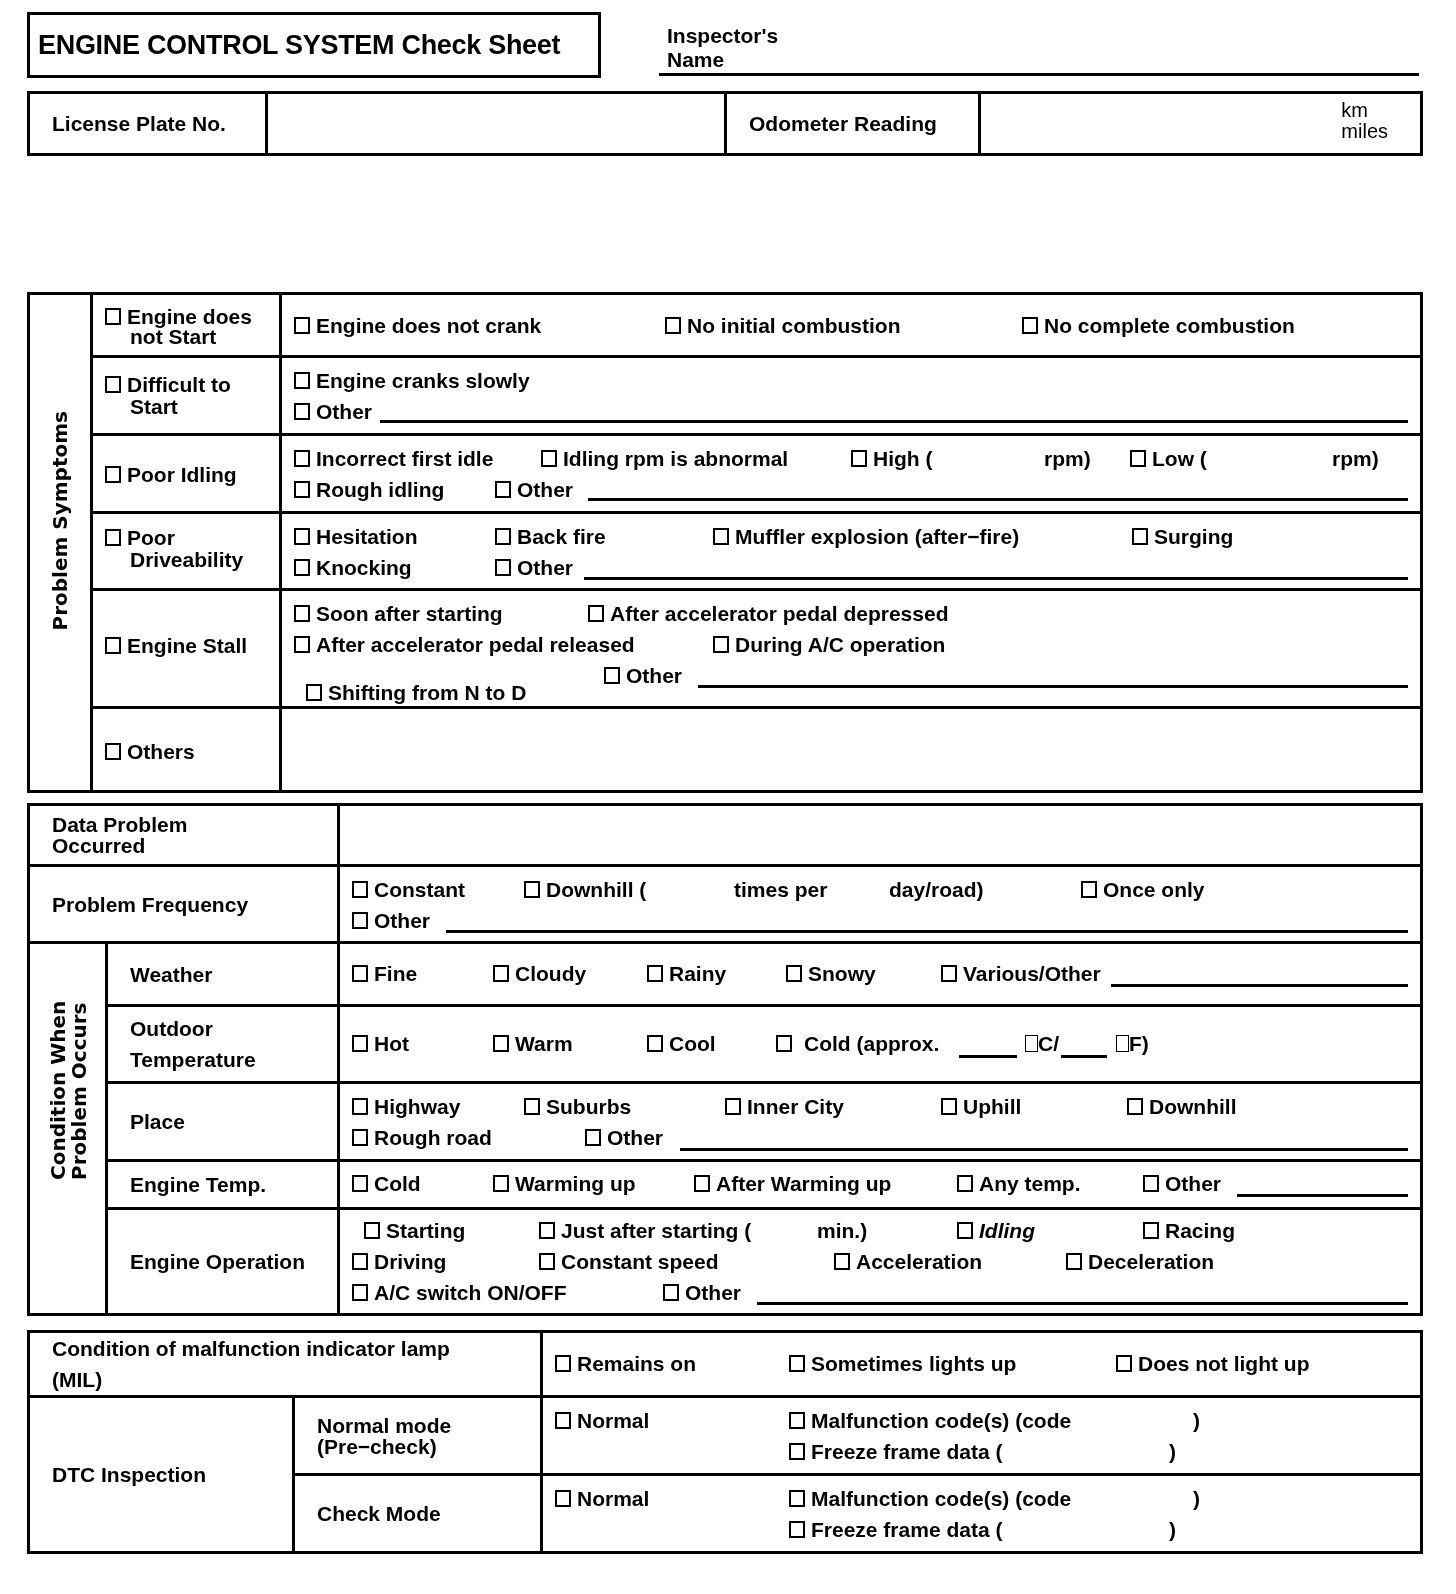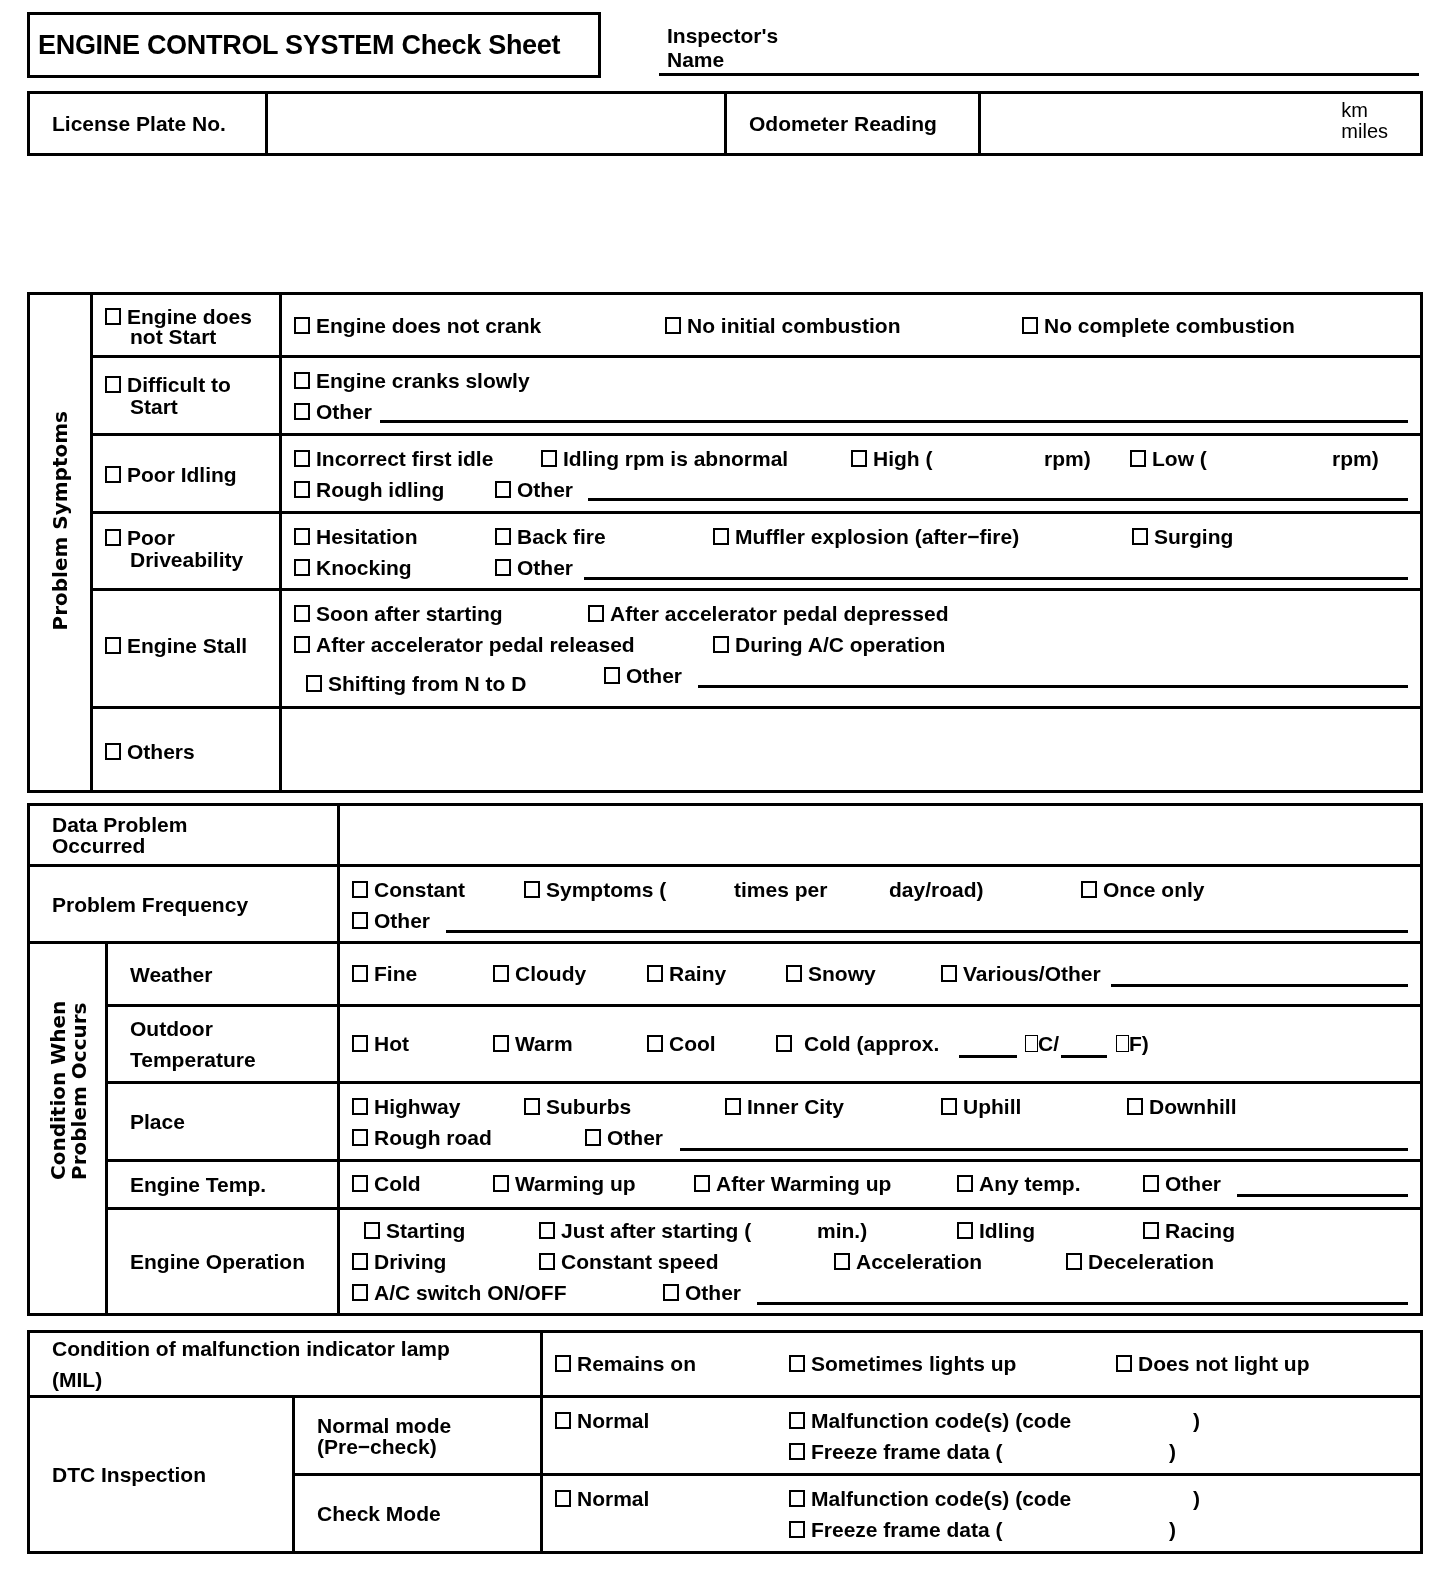--- a/index.html
+++ b/index.html
@@ -117,21 +117,21 @@
   </tr>
   <tr style="height:118px">
     <td class="rel">
       <div class="item" style="left:12px;top:44px;"><span class="cb"></span><span>Engine Stall</span></div>
     </td>
     <td class="rel">
       <div class="item" style="left:12px;top:12px;"><span class="cb"></span><span>Soon after starting</span></div>
       <div class="item" style="left:306px;top:12px;"><span class="cb"></span><span>After accelerator pedal depressed</span></div>
       <div class="item" style="left:12px;top:43px;"><span class="cb"></span><span>After accelerator pedal released</span></div>
       <div class="item" style="left:431px;top:43px;"><span class="cb"></span><span>During A/C operation</span></div>
-      <div class="item" style="left:12px;top:82px;padding-left:12px;"><span class="cb"></span><span>Shifting from N to D</span></div>
+      <div class="item" style="left:12px;top:91px;padding-left:12px;"><span class="cb"></span><span>Shifting from N to D</span></div>
       <div class="item" style="left:322px;top:74px;"><span class="cb"></span><span>Other</span></div>
       <div class="uline" style="left:416px;right:12px;top:94px;"></div>
     </td>
   </tr>
   <tr style="height:84px">
     <td class="rel">
       <div class="item" style="left:12px;top:32px;"><span class="cb"></span><span>Others</span></div>
     </td>
     <td></td>
   </tr>
@@ -149,21 +149,21 @@
     <td colspan="2" class="lbl">
       <div>Data Problem</div>
       <div>Occurred</div>
     </td>
     <td></td>
   </tr>
   <tr style="height:77px">
     <td colspan="2" class="lbl">Problem Frequency</td>
     <td class="rel">
       <div class="item" style="left:12px;top:12px;"><span class="cb"></span><span>Constant</span></div>
-      <div class="item" style="left:184px;top:12px;"><span class="cb"></span><span>Symptoms (</span></div>
+      <div class="item" style="left:184px;top:12px;"><span class="cb"></span><span>Downhill (</span></div>
       <div class="item" style="left:394px;top:12px;">times per</div>
       <div class="item" style="left:549px;top:12px;">day/road)</div>
       <div class="item" style="left:741px;top:12px;"><span class="cb"></span><span>Once only</span></div>
       <div class="item" style="left:12px;top:43px;"><span class="cb"></span><span>Other</span></div>
       <div class="uline" style="left:106px;right:12px;top:63px;"></div>
     </td>
   </tr>
   <tr style="height:63px">
     <td rowspan="5" class="rel">
       <div class="vtext" style="left:-46px;top:130px;width:170px;">
@@ -220,21 +220,21 @@
       <div class="item" style="left:803px;top:11px;"><span class="cb"></span><span>Other</span></div>
       <div class="uline" style="left:897px;right:12px;top:32px;"></div>
     </td>
   </tr>
   <tr style="height:106px">
     <td class="lbl">Engine Operation</td>
     <td class="rel">
       <div class="item" style="left:24px;top:10px;"><span class="cb"></span><span>Starting</span></div>
       <div class="item" style="left:199px;top:10px;"><span class="cb"></span><span>Just after starting (</span></div>
       <div class="item" style="left:477px;top:10px;">min.)</div>
-      <div class="item" style="left:617px;top:10px;"><span class="cb"></span><span>Idling</span></div>
+      <div class="item" style="left:617px;top:10px;font-style:italic;"><span class="cb"></span><span>Idling</span></div>
       <div class="item" style="left:803px;top:10px;"><span class="cb"></span><span>Racing</span></div>
       <div class="item" style="left:12px;top:41px;"><span class="cb"></span><span>Driving</span></div>
       <div class="item" style="left:199px;top:41px;"><span class="cb"></span><span>Constant speed</span></div>
       <div class="item" style="left:494px;top:41px;"><span class="cb"></span><span>Acceleration</span></div>
       <div class="item" style="left:726px;top:41px;"><span class="cb"></span><span>Deceleration</span></div>
       <div class="item" style="left:12px;top:72px;"><span class="cb"></span><span>A/C switch ON/OFF</span></div>
       <div class="item" style="left:323px;top:72px;"><span class="cb"></span><span>Other</span></div>
       <div class="uline" style="left:417px;right:12px;top:92px;"></div>
     </td>
   </tr>

